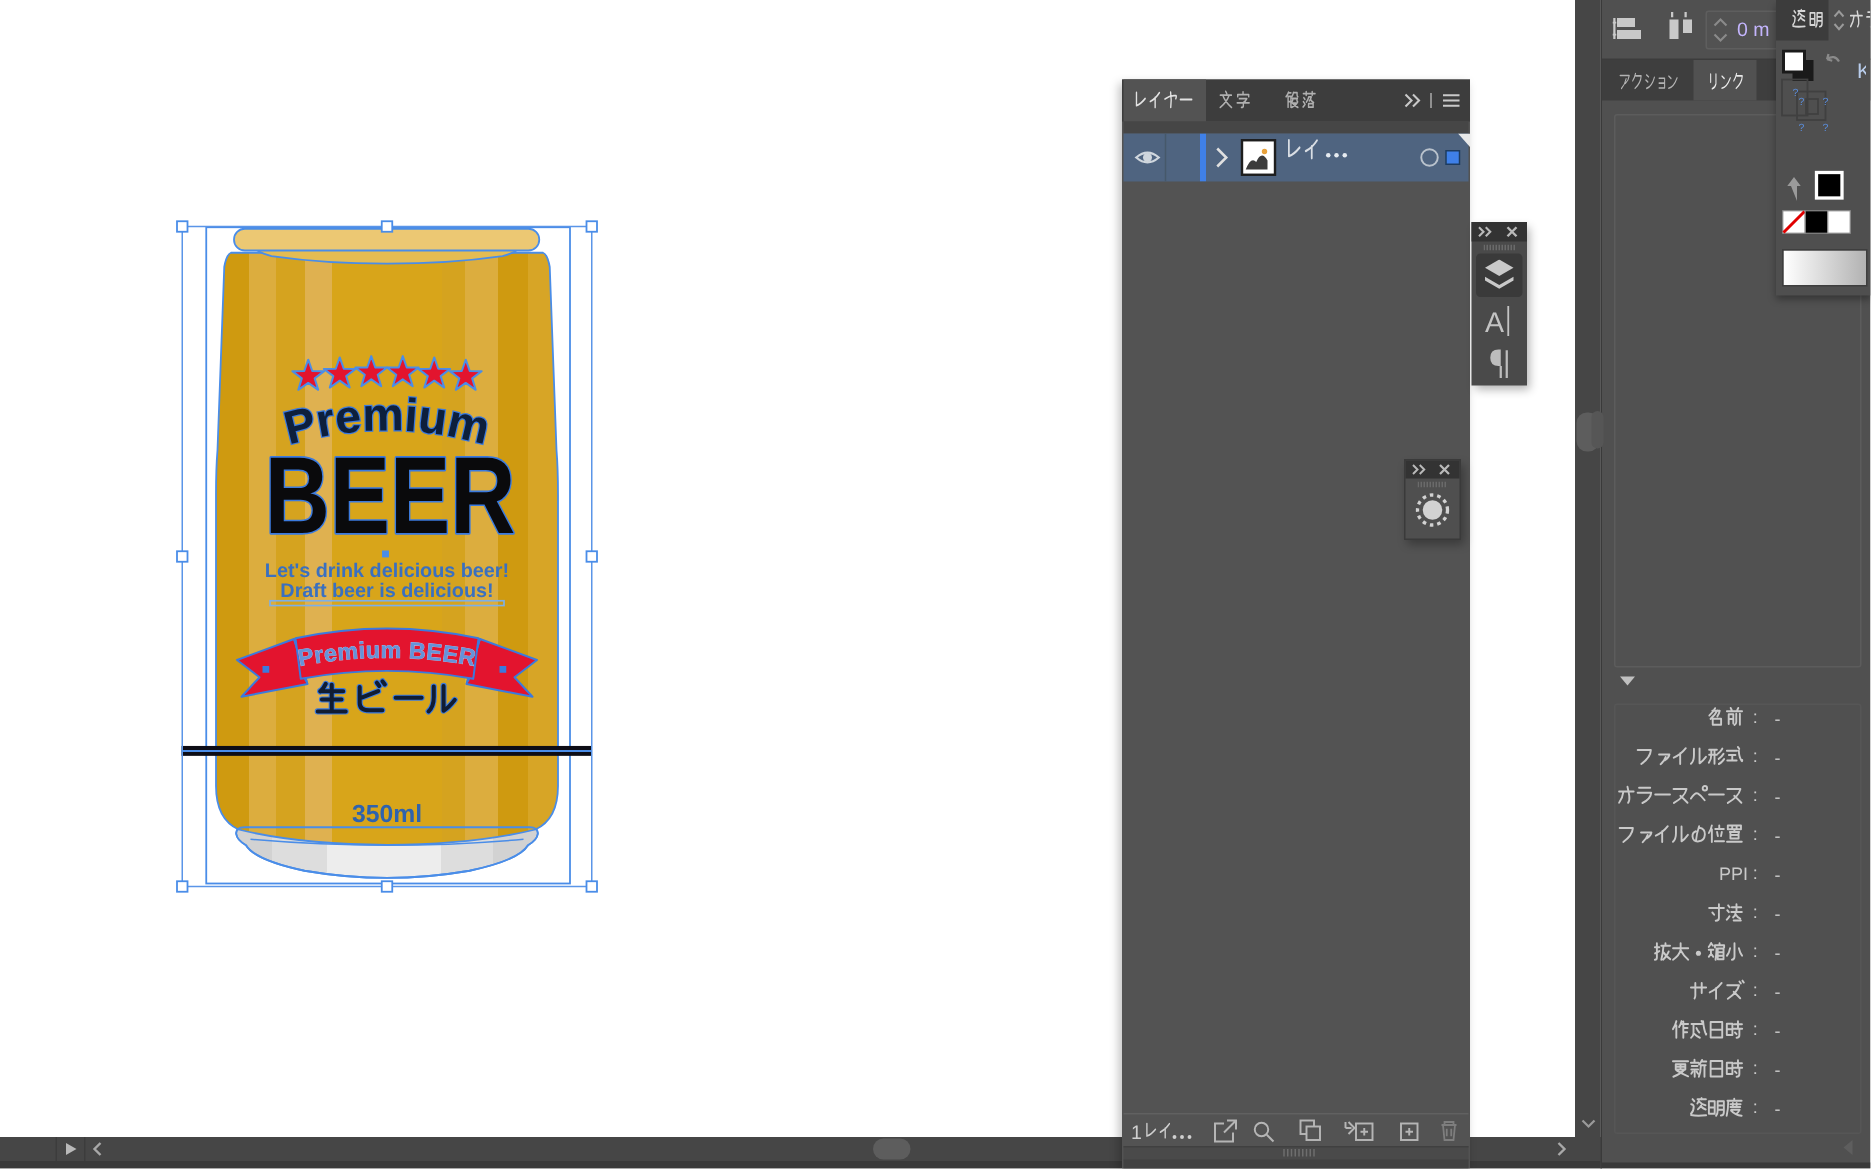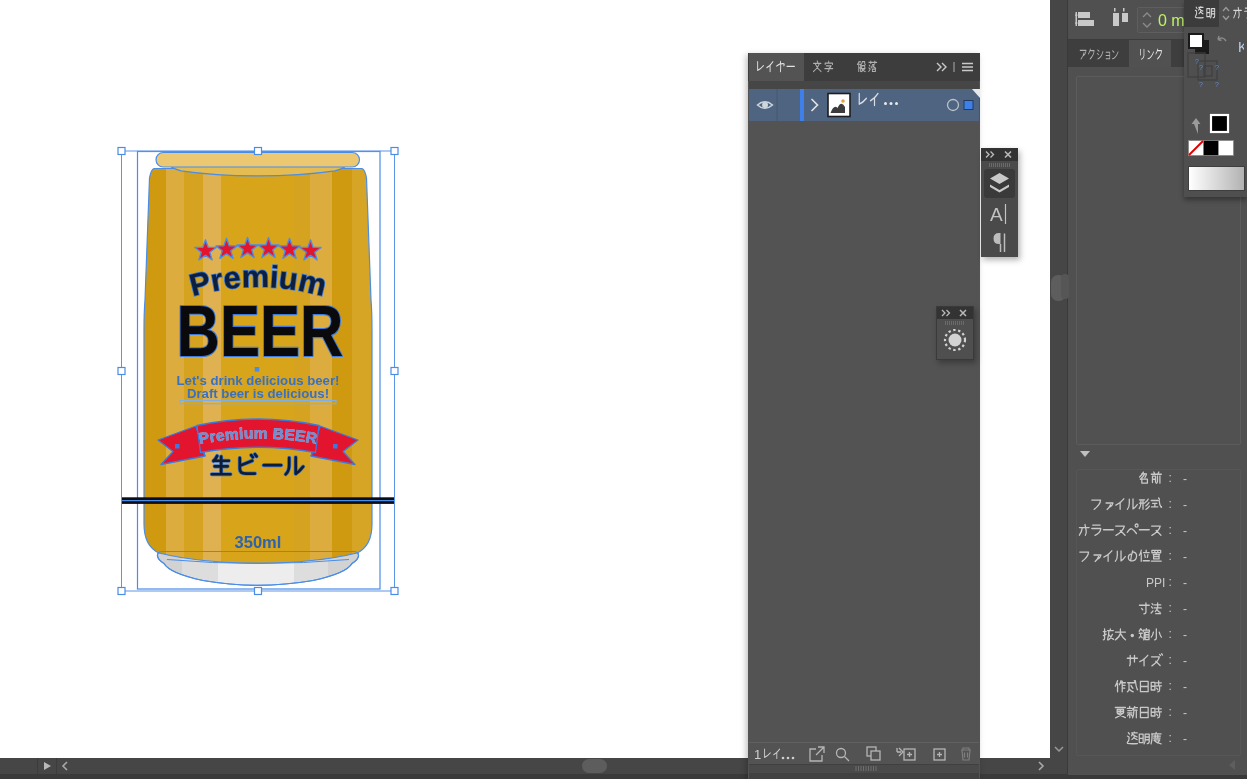--- a/index.html
+++ b/index.html
@@ -318,21 +318,21 @@
 <svg class="abs" style="left:43px;top:7px" width="22" height="21">
 <rect x="3" y="6" width="6" height="13" fill="#c9c9c9"></rect>
       <rect x="12" y="6" width="6" height="9" fill="#c9c9c9"></rect>
       <rect x="4" y="1" width="1.5" height="3.5" fill="#c9c9c9"></rect>
       <rect x="13" y="1" width="1.5" height="3.5" fill="#c9c9c9"></rect>
 </svg>
 <div class="abs" style="left:70px;top:7px;width:47px;height:24px;background:#525252;border:1px solid #5e5e5e;border-radius:2px">
 <svg class="abs" style="left:3px;top:2px" width="12" height="20">
         <path d="M2 7 L6 3 L10 7 M2 13 L6 17 L10 13" stroke="#8a8a8a" stroke-width="1.4" fill="none"></path>
       </svg>
-<span style="position:absolute;left:20px;top:4px;color:#bef264;font-size:16px">0 m</span>
+<span style="position:absolute;left:20px;top:4px;color:#c4b5fd;font-size:13px">0 m</span>
 </div>
 
 <div class="abs" style="left:1px;top:40px;width:179px;height:27px;background:#3e3e3e"></div>
 <div class="abs" style="left:62px;top:40px;width:42px;height:27px;background:#515151"></div>
 <svg class="abs" style="left:1px;top:40px" width="179" height="27">
 <g class="jt" stroke="#b2b2b2" stroke-width="0.85">
 <g transform="translate(11,7.5) scale(0.84,1.3)">
           <use href="#k_a"></use>
           <use href="#k_ku" x="10"></use>
           <use href="#k_si" x="20"></use>

